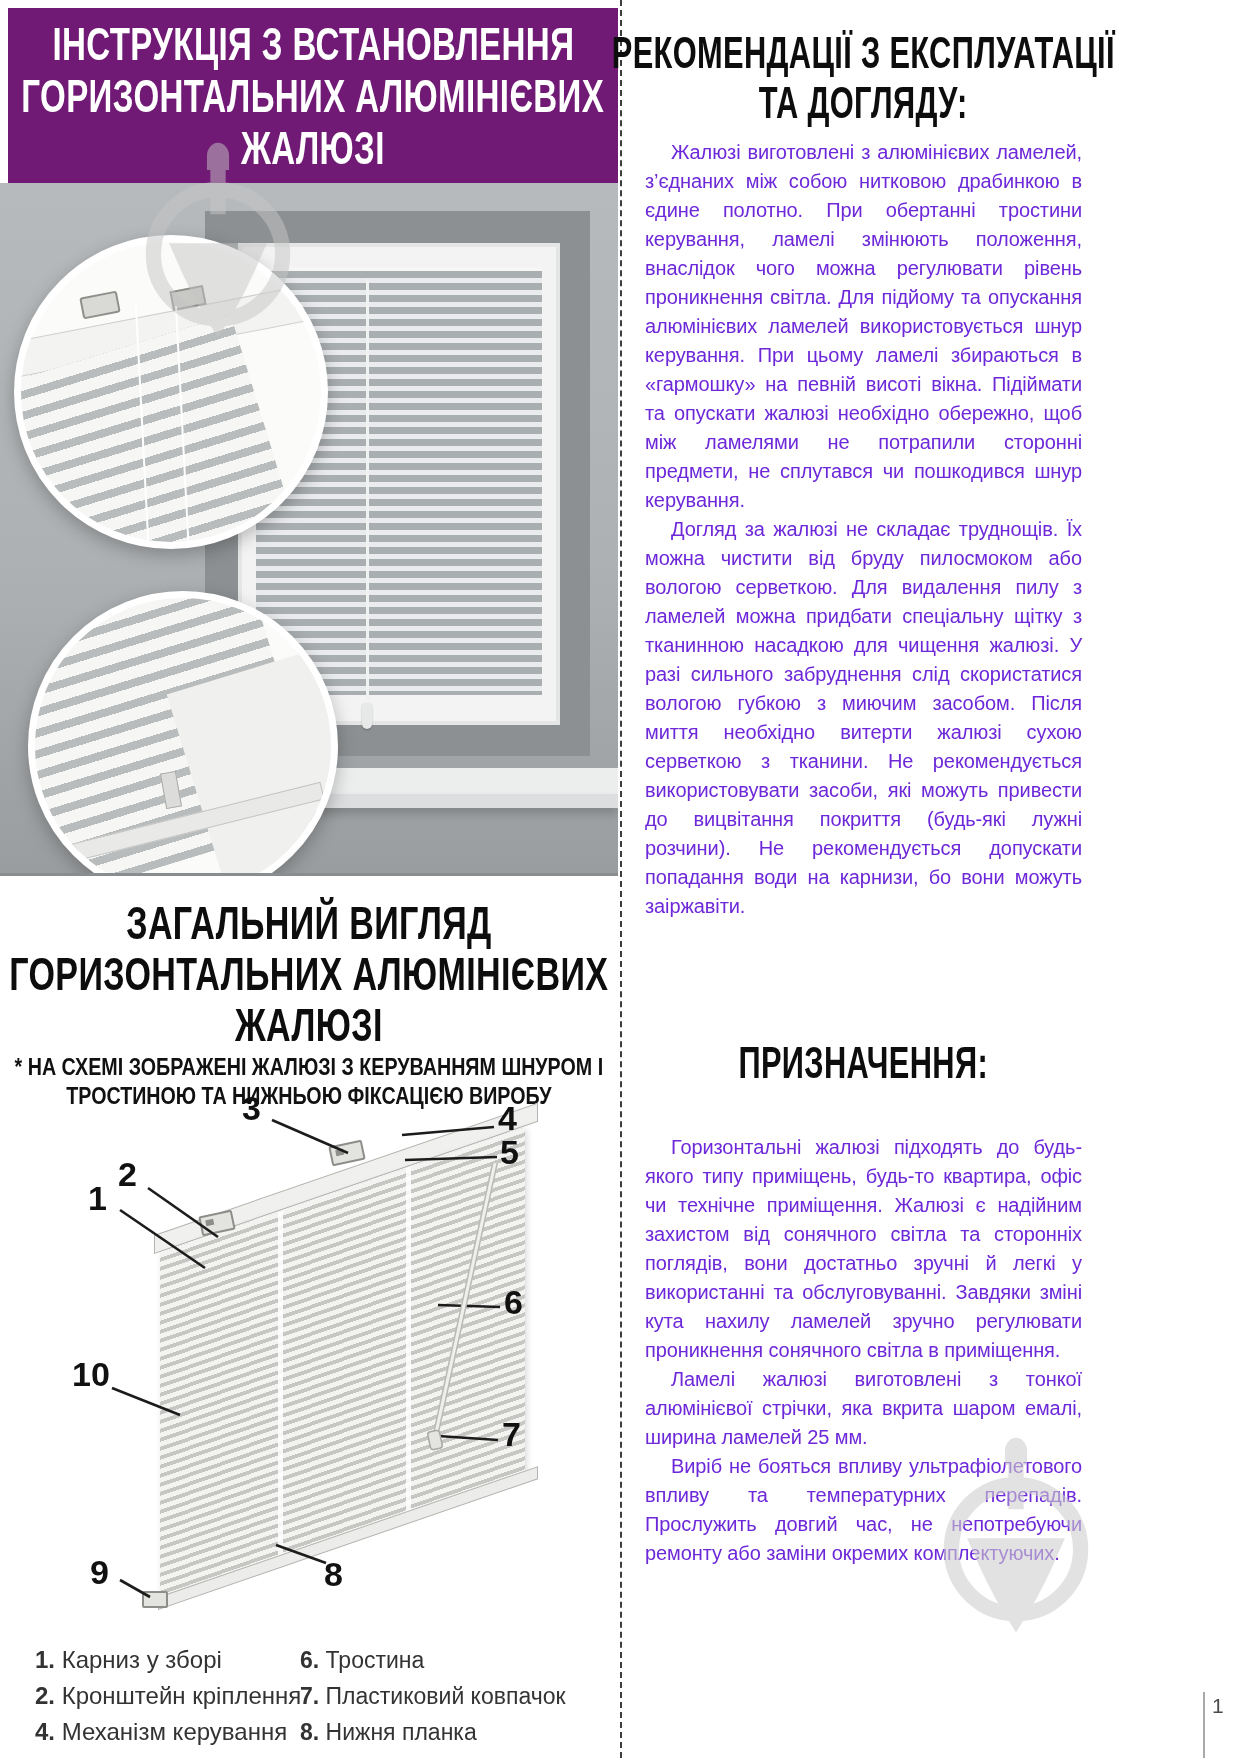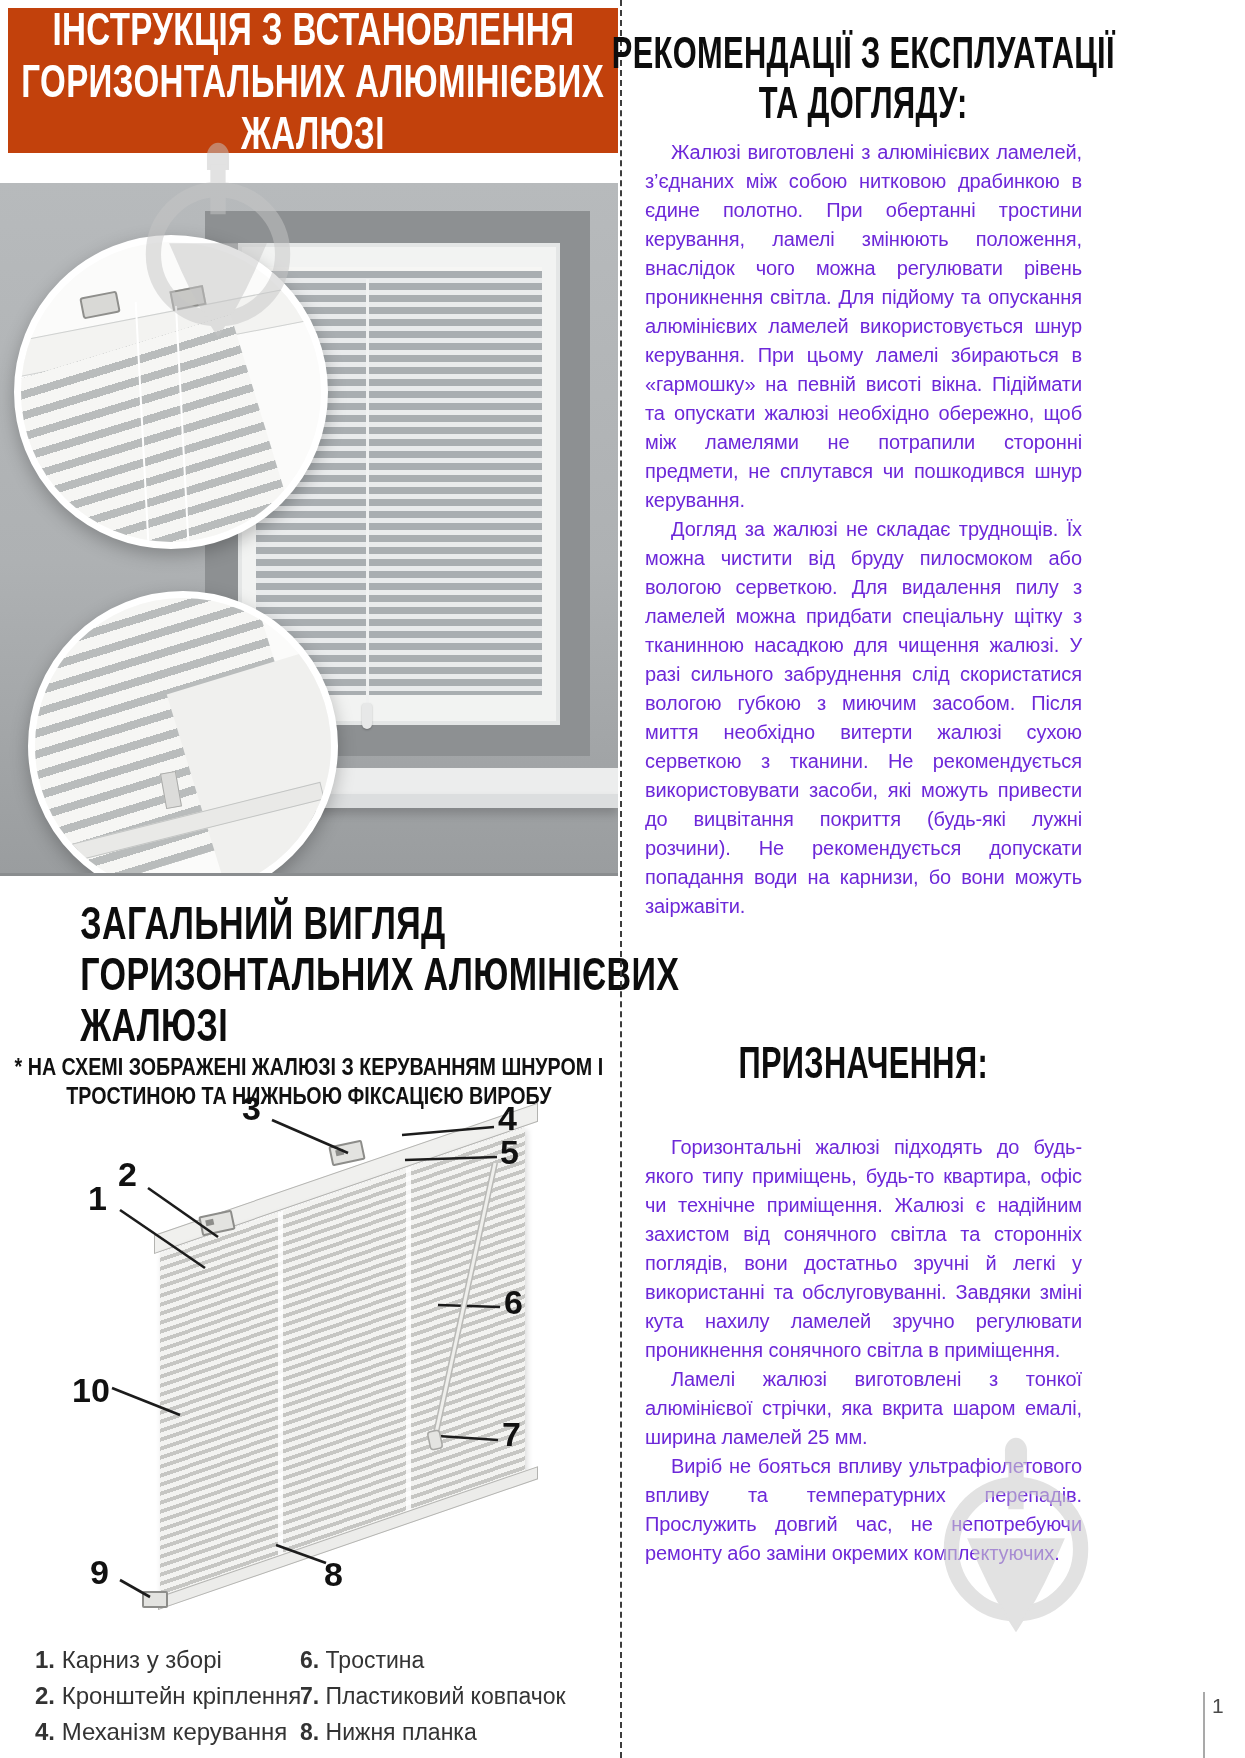--- a/index.html
+++ b/index.html
@@ -1,21 +1,21 @@
 <!DOCTYPE html>
 <html><head>
 <meta charset="utf-8">
 <style>
   html,body{margin:0;padding:0;background:#ffffff;}
   .page{position:relative;width:1245px;height:1758px;background:#ffffff;overflow:hidden;
         font-family:"Liberation Sans",sans-serif;}
   .abs{position:absolute;}
 
   
-  .hdr-block{left:8px;top:8px;width:610px;height:145px;background:#c2410c;
+  .hdr-block{left:8px;top:8px;width:610px;height:175px;background:#701a75;
              display:flex;flex-direction:column;justify-content:center;align-items:center;}
   .hdr-line{color:#ffffff;font-weight:bold;font-size:46px;line-height:52px;white-space:nowrap;
             transform:scaleX(0.72);transform-origin:50% 50%;letter-spacing:0.5px;}
 
   .photo{left:0;top:183px;width:618px;height:690px;
          background:linear-gradient(180deg,#b7babc 0%,#aeb1b3 55%,#9a9d9f 100%);overflow:hidden;
          border-bottom:3px solid #8a8d8f;}
   .recess{position:absolute;left:205px;top:28px;width:385px;height:545px;background:#8d9092;}
   .frame{position:absolute;left:238px;top:60px;width:322px;height:482px;background:#f2f3f2;
          box-shadow:inset 0 0 0 4px #e4e6e6;}
@@ -48,21 +48,21 @@
            border:2px solid #8f8f8c;transform:rotate(-11deg);}
   .ci-cords{position:absolute;left:120px;top:60px;width:2px;height:240px;background:#ffffff;
             box-shadow:40px 6px 0 #ffffff;transform:rotate(-3deg);}
   .ci-wall{position:absolute;right:-40px;bottom:-30px;width:170px;height:260px;background:#f0f0ee;
            transform:rotate(-17deg);}
   .ci-bottomrail{position:absolute;left:-10px;bottom:58px;width:300px;height:16px;background:#e9e9e7;
            border:1px solid #c2c4c3;transform:rotate(-14deg);}
   .ci-fix{position:absolute;left:128px;bottom:86px;width:14px;height:34px;background:#dcdcda;
           border:1px solid #a9aaa8;transform:rotate(-10deg);}
 
-  .ovw-head{left:0;top:898px;width:618px;display:flex;flex-direction:column;}
+  .ovw-head{left:0;top:898px;width:618px;display:flex;flex-direction:column;align-items:center;}
   .ovw-line{color:#0d0d0d;font-weight:bold;font-size:46px;line-height:51px;white-space:nowrap;
             transform:scaleX(0.74);letter-spacing:0.5px;}
   .note{left:0;top:1052px;width:618px;display:flex;flex-direction:column;align-items:center;}
   .note-line{color:#111;font-weight:bold;font-size:24px;line-height:29px;white-space:nowrap;
              transform:scaleX(0.82);}
 
   
   .diagram{left:0;top:1085px;width:618px;height:560px;}
   .panel{position:absolute;left:160px;top:168px;width:365px;height:345px;
          transform:skewY(-19deg);transform-origin:top left;
@@ -197,21 +197,21 @@
 
     <div class="callout" style="left:88px;top:96px">1</div>
     <div class="callout" style="left:118px;top:72px">2</div>
     <div class="callout" style="left:242px;top:6px">3</div>
     <div class="callout" style="left:498px;top:16px">4</div>
     <div class="callout" style="left:500px;top:50px">5</div>
     <div class="callout" style="left:504px;top:200px">6</div>
     <div class="callout" style="left:502px;top:332px">7</div>
     <div class="callout" style="left:324px;top:472px">8</div>
     <div class="callout" style="left:90px;top:470px">9</div>
-    <div class="callout" style="left:72px;top:288px">10</div>
+    <div class="callout" style="left:72px;top:272px">10</div>
   </div>
 
   <div class="abs" style="left:35px;top:1642px;width:270px;font-size:24px;line-height:36px;color:#333">
     <div><b>1.</b> <span>Карниз у зборі</span></div>
     <div><b>2.</b> <span>Кронштейн кріплення</span></div>
     <div><b>4.</b> <span>Механізм керування</span></div>
 
   </div>
   <div class="abs" style="left:300px;top:1642px;width:320px;font-size:23px;line-height:36px;color:#333">
     <div><b>6.</b> <span>Тростина</span></div>

